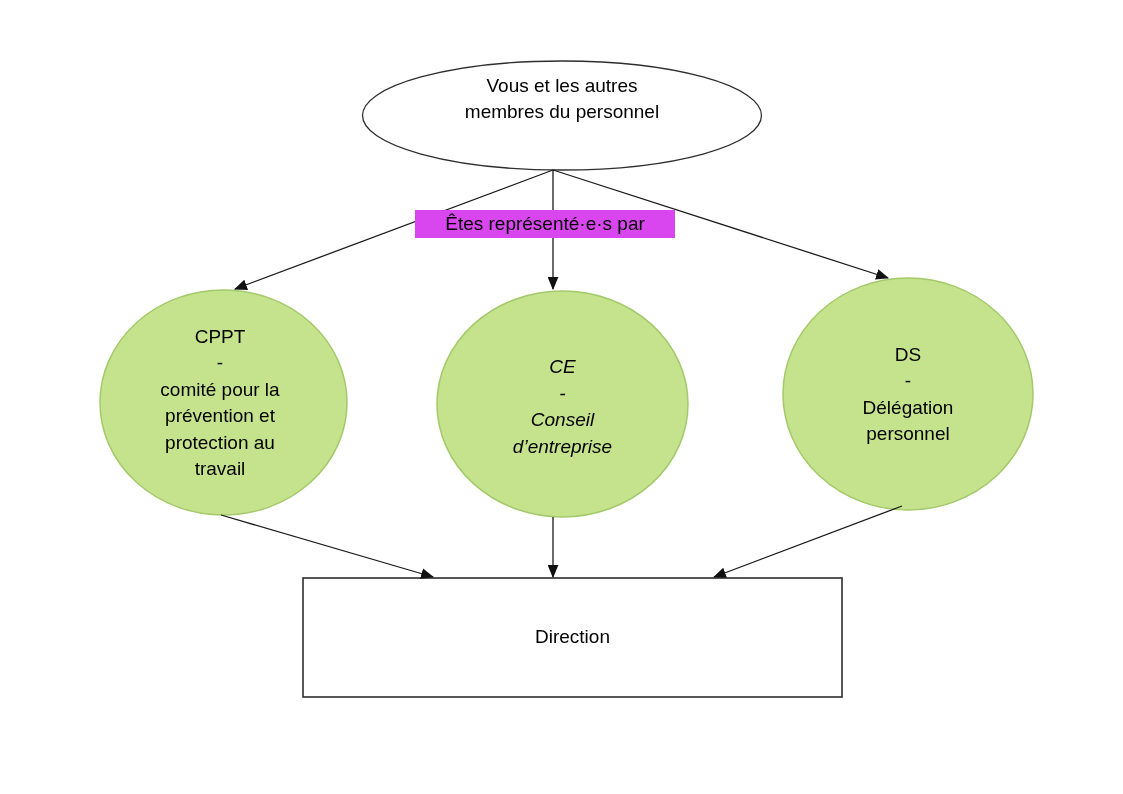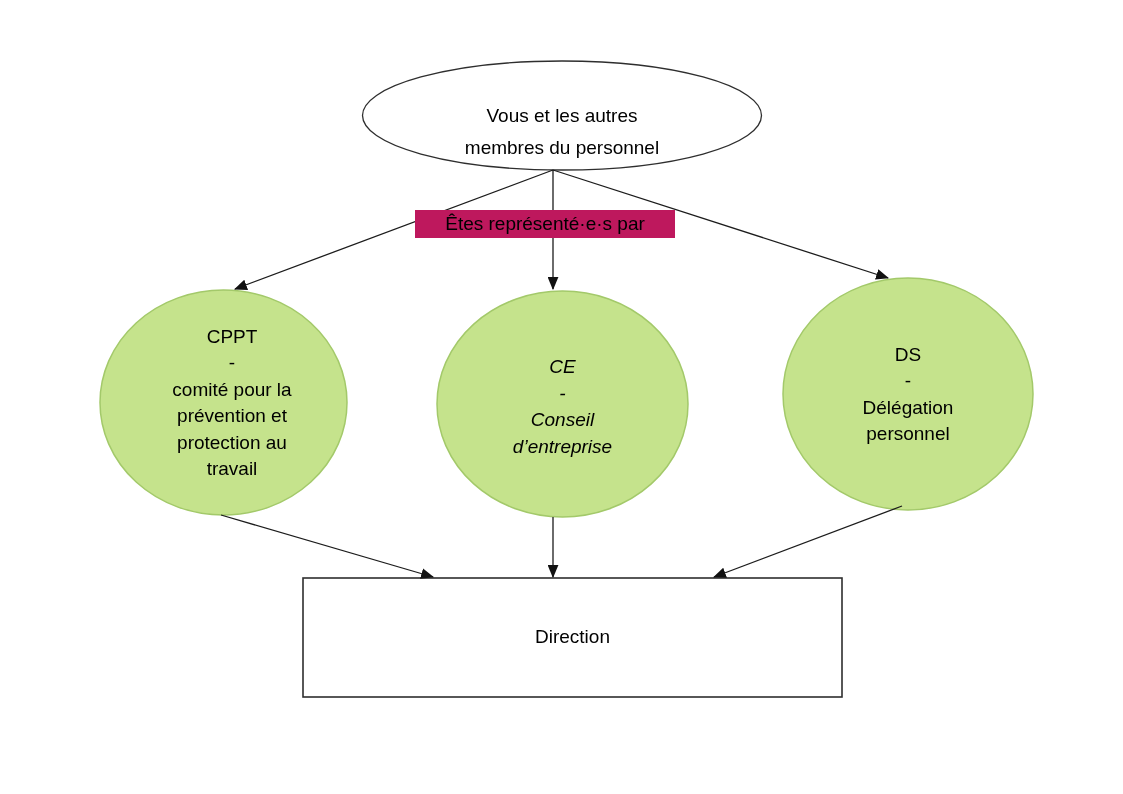--- a/index.html
+++ b/index.html
@@ -46,30 +46,30 @@
     display: flex;
     align-items: center;
     justify-content: center;
     text-align: center;
     color: #000000;
     font-size: 19px;
     line-height: 26.5px;
     white-space: pre-line;
   }
   .ellipse-label {
-    left: 362px; top: 77px; width: 400px; height: 109px;
-    line-height: 32px;
+    left: 362px; top: 44px; width: 400px; height: 109px;
+    line-height: 26px;
   }
   .edge-label {
     left: 415px; top: 210px; width: 260px; height: 28px;
-    background: #be185d;
+    background: #d946ef;
     white-space: nowrap;
   }
   .cppt-label {
-    left: 108px; top: 290px; width: 248px; height: 226px;
+    left: 96px; top: 290px; width: 248px; height: 226px;
   }
   .ce-label {
     left: 437px; top: 294px; width: 251px; height: 226px; font-style: italic;
   }
   .ds-label {
     left: 783px; top: 279px; width: 250px; height: 231px;
   }
   .direction-label {
     left: 303px; top: 578px; width: 539px; height: 119px; border-radius: 23px;
   }

